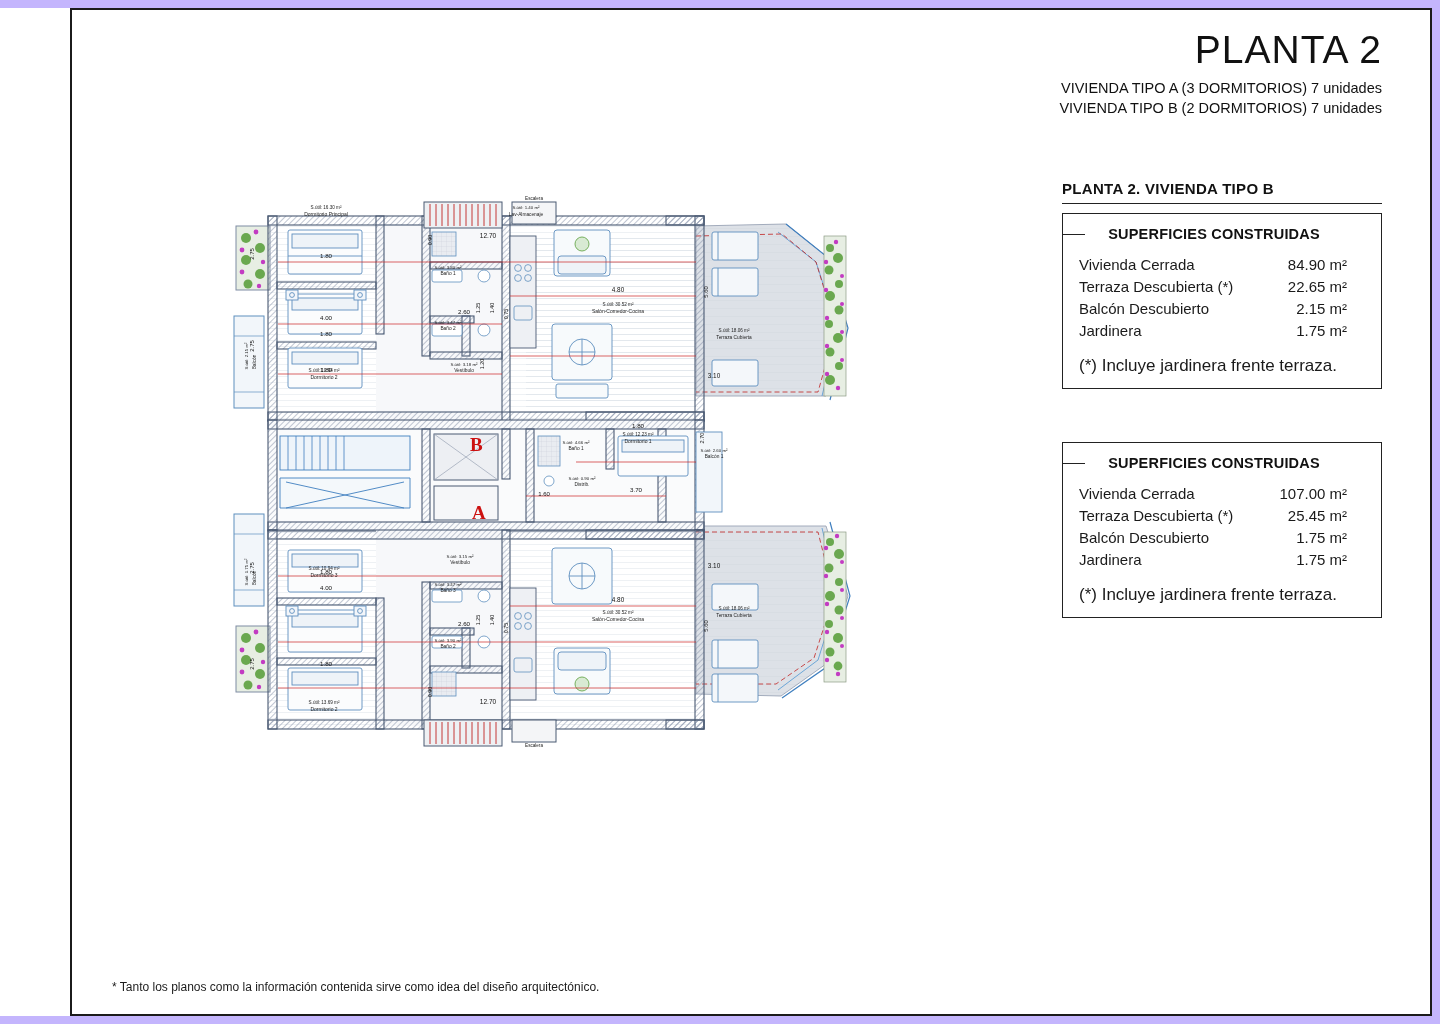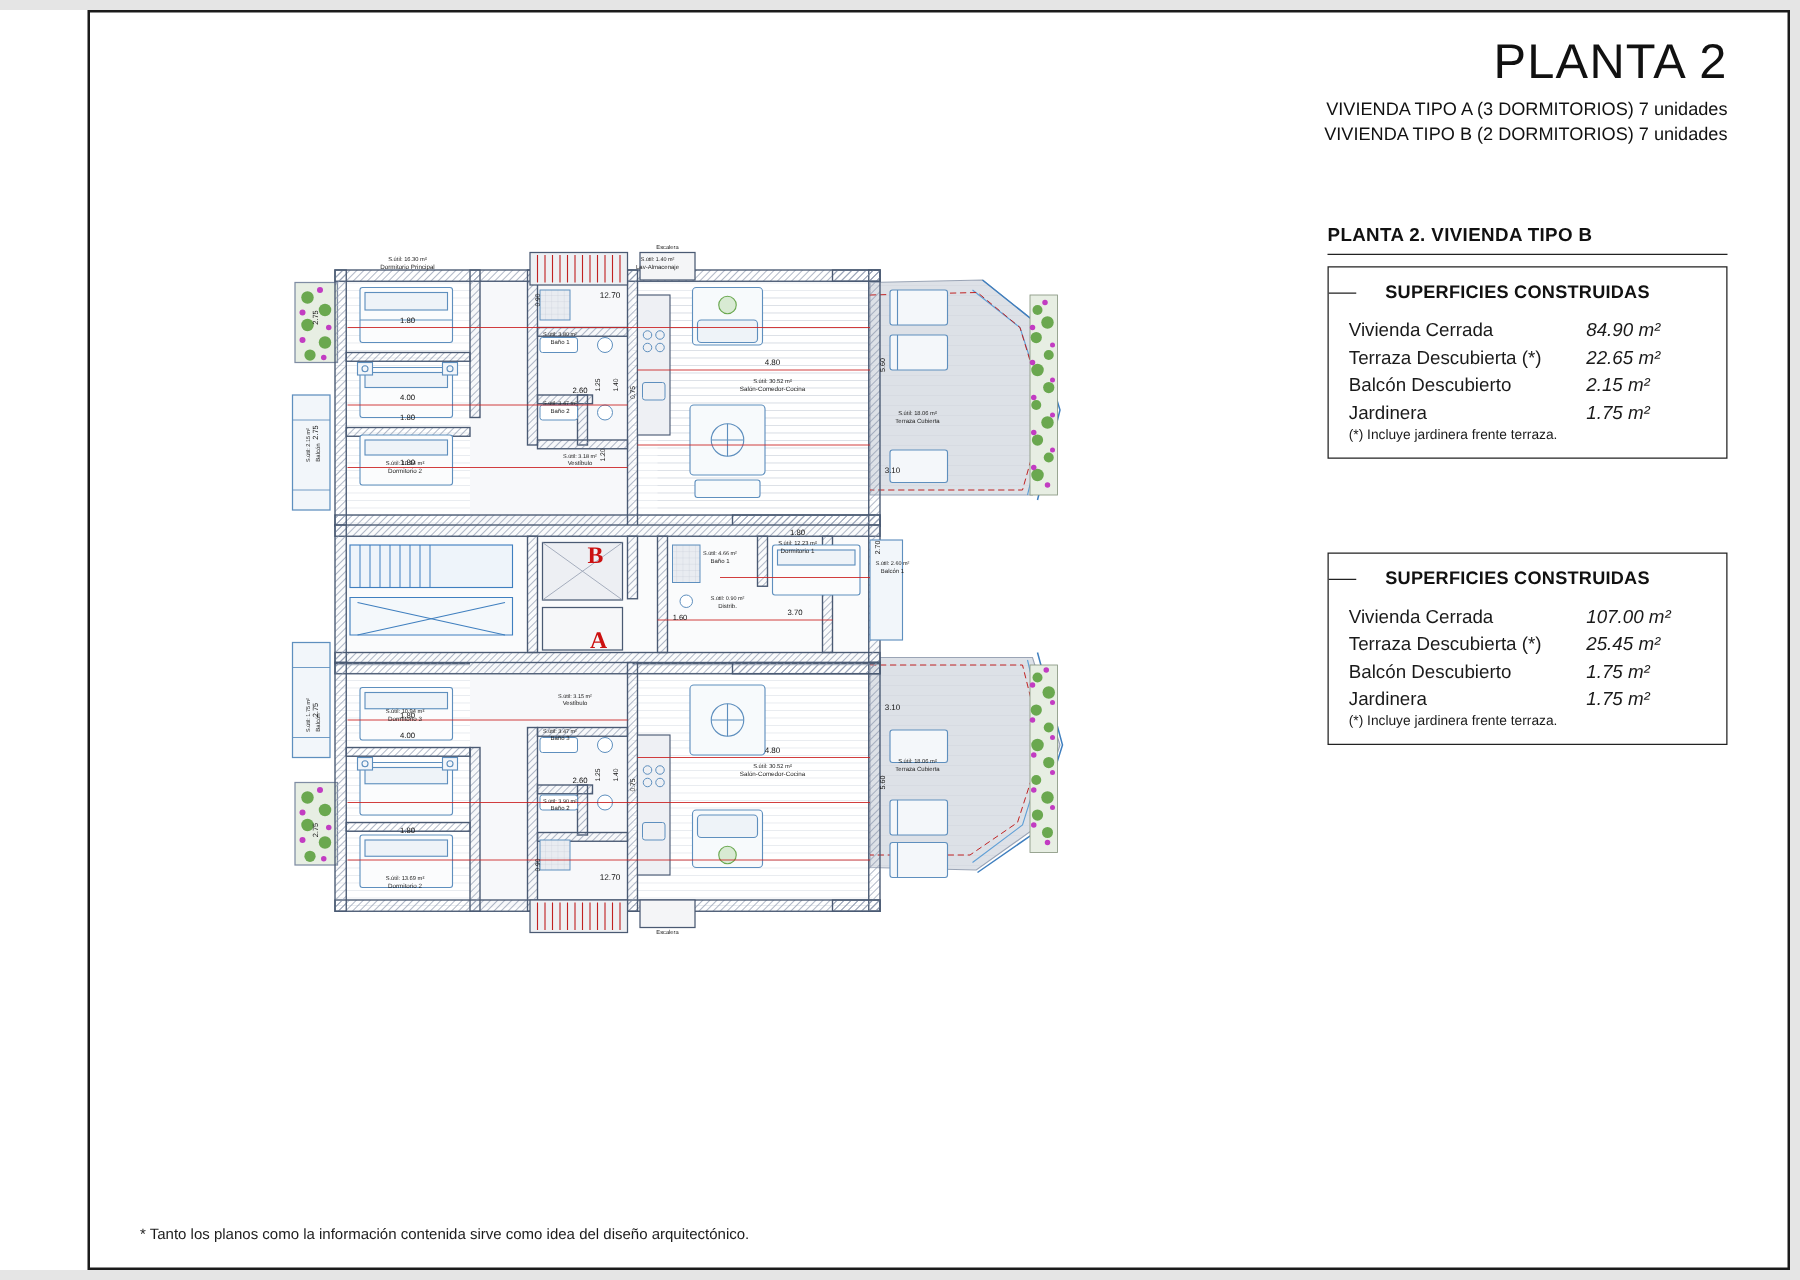--- a/index.html
+++ b/index.html
@@ -6,21 +6,21 @@
   html, body {
     margin: 0; padding: 0;
     width: 1440px; height: 1024px;
     background: #ffffff;
     font-family: "Liberation Sans", sans-serif;
     overflow: hidden;
   }
   #page {
     position: relative;
     width: 1440px; height: 1024px;
-    background: #e5e5e5;
+    background: #c4b5fd;
   }
   
   .sheet-border {
     position: absolute;
     left: 70px; top: 8px;
     width: 1362px; height: 1008px;
     border: 2px solid #1b1b1b;
     background: #fff;
   }
   .sheet-left-strip {
@@ -89,24 +89,25 @@
     border-top: 1.4px solid #222;
   }
   .legend-row {
     display: flex;
     justify-content: space-between;
     font-size: 15px;
     color: #1a1a1a;
     line-height: 20px;
     padding: 1px 4px 1px 2px;
   }
-  .legend-row .val { min-width: 78px; font-style: italic; }
+  .legend-row .val { text-align: right; min-width: 78px; }
   .legend-note {
-    font-size: 11px;
+    font-size: 17px;
     color: #1a1a1a;
+    margin-top: 14px;
     padding-left: 2px;
   }
   .legend-b { right: 58px; top: 180px; }
   .legend-a { right: 58px; top: 442px; }
 
   
   .footer-note {
     position: absolute;
     left: 112px; bottom: 28px;
     font-size: 12px;

